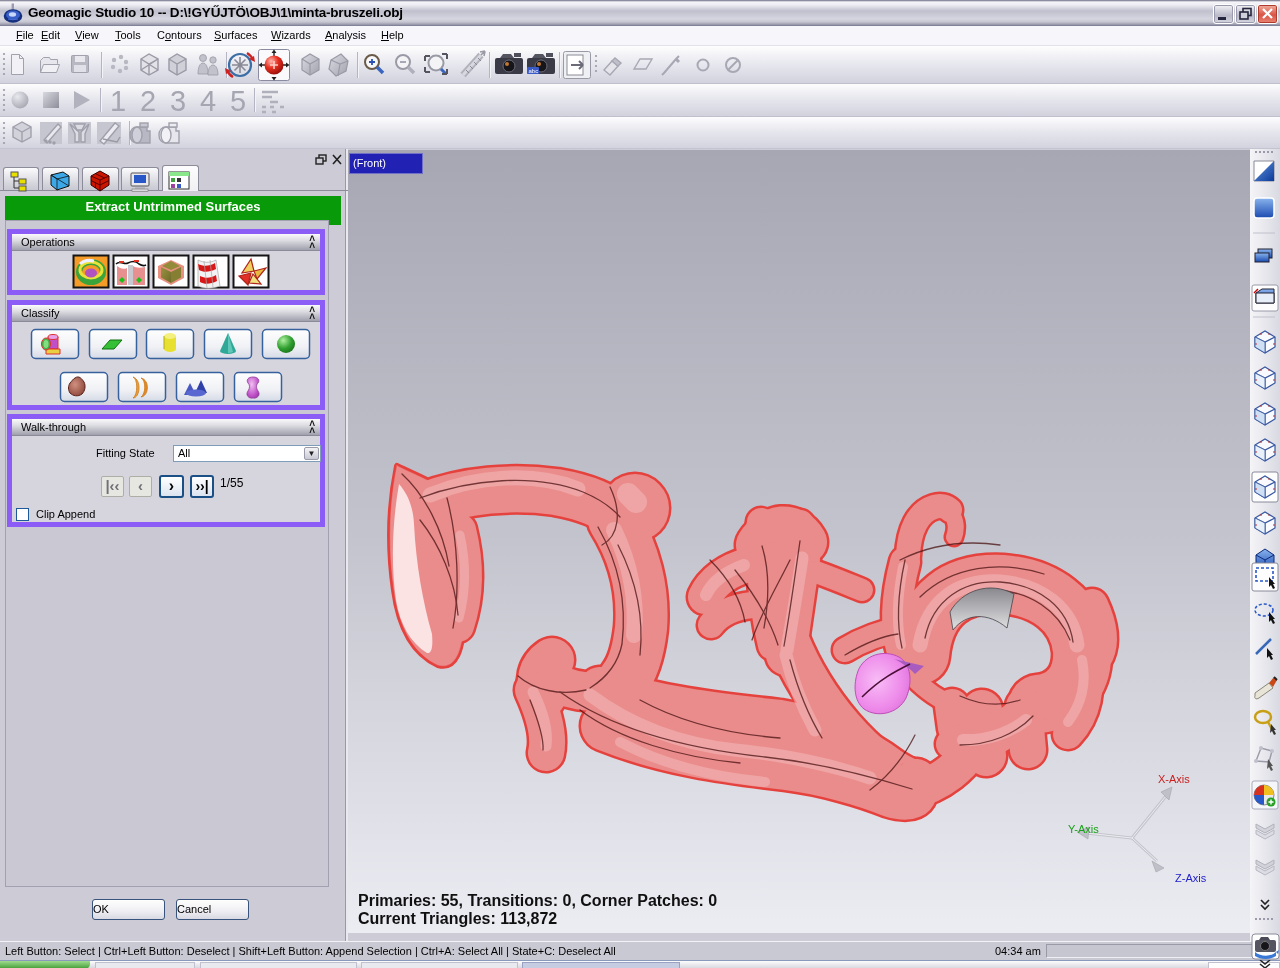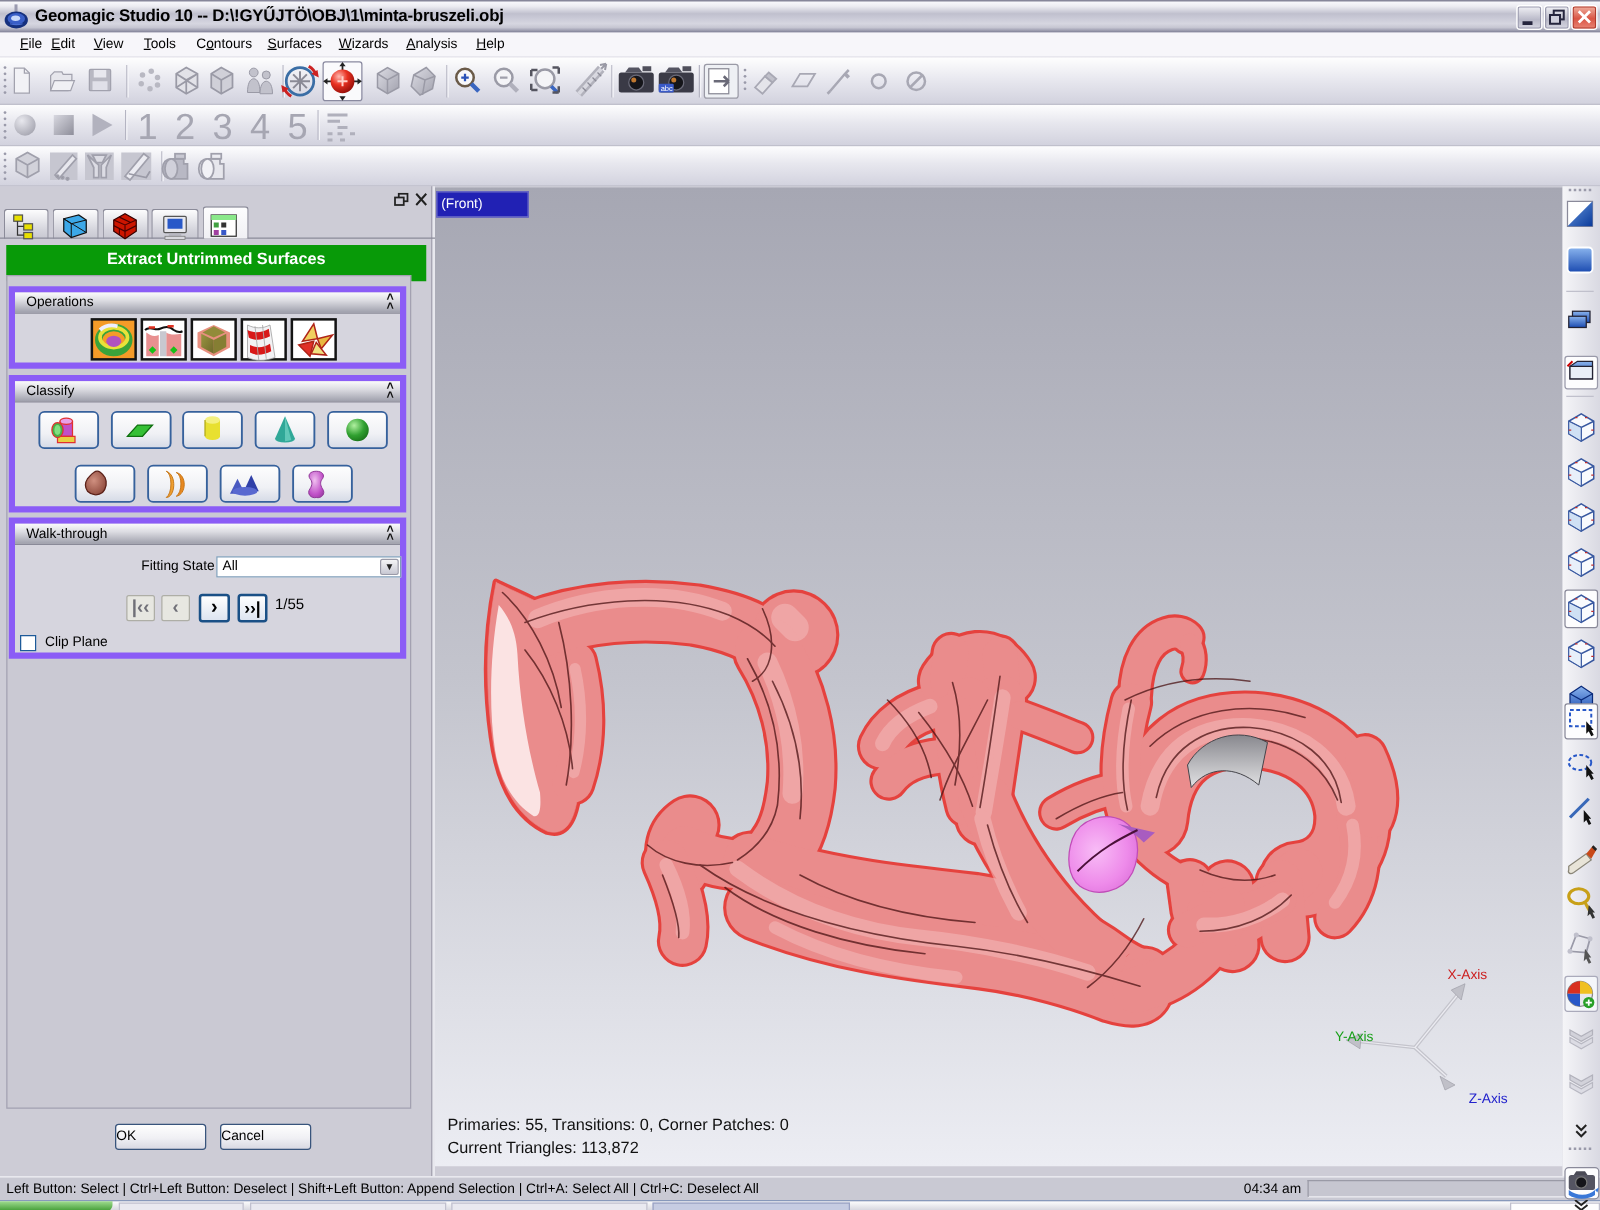--- a/index.html
+++ b/index.html
@@ -28,21 +28,21 @@
 #tab5{background:linear-gradient(#fdfdfe,#f0f0f4);height:26px;top:165px;}
 #greenbar{left:5px;top:196px;width:336px;height:29px;background:#089a08;color:#fff;font-weight:bold;font-size:13px;text-align:center;line-height:21px;}
 #dlgbox{left:5px;top:220px;width:324px;height:667px;border:1px solid #a3a1b1;background:#cac9d3;}
 .grp{position:absolute;left:7px;width:318px;border:5px solid #8b5cf6;background:#d6d5de;}
 .grphdr{height:17px;background:linear-gradient(#fafafb,#dcdce2 40%,#9fa0ac);border-bottom:1px solid #8a8a98;font-size:11px;color:#000;padding:2px 0 0 9px;position:relative;}
 .chev{position:absolute;right:5px;top:1px;font-size:10px;font-weight:bold;color:#111;line-height:7px;}
 .navdis{position:absolute;border:1px solid #aeaea6;border-radius:2px;background:#e7e7e1;color:#707078;text-align:center;}
 .navon{position:absolute;border:2px solid #1a5086;border-radius:3px;background:linear-gradient(#fff,#dde4f0);color:#000;text-align:center;}
 #okbtn,#cancelbtn{position:absolute;top:899px;width:73px;height:21px;border:1px solid #38547c;border-radius:3px;background:linear-gradient(#fefefe,#f0f0f4 55%,#d9d9e3);font-size:11px;text-align:left;line-height:19px;color:#000;}
 #frontlbl{left:349px;top:153px;width:74px;height:21px;background:#2121b4;border:1px solid #7070c8;color:#fff;font-size:11px;line-height:19px;padding-left:3px;}
-.vptext{position:absolute;font-size:13px;color:#101010;}
+.vptext{position:absolute;font-size:16px;color:#101010;font-weight:bold;}
 </style></head><body>
 <div class="abs" id="titlebar"></div>
 <svg class="abs" style="left:2px;top:3px" width="22" height="21" viewBox="0 0 22 21">
  <rect x="9.6" y="0.5" width="2.4" height="9" fill="#9a9ab0"></rect>
  <ellipse cx="11" cy="13" rx="9.3" ry="6.8" fill="#15307e"></ellipse>
  <ellipse cx="11" cy="12" rx="7" ry="4.6" fill="#3a5fc8"></ellipse>
  <ellipse cx="10.5" cy="11.5" rx="3.6" ry="2.2" fill="#c8d8fa"></ellipse>
  <path d="M6,16 a9,4 0 0 0 10,0" stroke="#4a6fd4" stroke-width="1" fill="none"></path>
 </svg>
 <div class="abs" id="titletxt">Geomagic Studio 10 -- D:\!GYŰJTÖ\OBJ\1\minta-bruszeli.obj</div>
@@ -746,35 +746,35 @@
       <path d="M133,52 c5,2 5,18 0,21 c7,0 9,-18 0,-21 z" fill="#f0a030" stroke="#c87818" stroke-width="0.8"></path>
 <path d="M141,53 c5,2 5,16 0,19 c8,-1 9,-17 0,-19 z" fill="#e88820" stroke="#c87818" stroke-width="0.8"></path>
     </g>
 <g>
       <path d="M190,58 l6,12 h-12 z" fill="#4858c0"></path>
       <path d="M201,55 l6,13 h-12 z" fill="#3040a8"></path>
       <ellipse cx="196" cy="68" rx="10" ry="3.5" fill="#5868d0"></ellipse>
     </g>
 <path d="M253,52 c5,0 7,3 5,6 c-2,2 -2,5 0,8 c3,4 -1,8 -5,7 c-4,1 -8,-3 -5,-7 c2,-3 2,-6 0,-8 c-2,-3 0,-6 5,-6 z" fill="url(#psph)" stroke="#903898" stroke-width="0.8"></path>
 </svg>
-<div class="abs" style="left:113px;top:447px;font-size:11px">Fitting State</div>
+<div class="abs" style="left:96px;top:447px;font-size:11px">Fitting State</div>
 <div class="abs" style="left:173px;top:445px;width:148px;height:17px;background:#fff;border:1px solid #7f9db9;font-size:11px;line-height:15px;padding-left:4px">All
  <span style="position:absolute;right:1px;top:1px;width:15px;height:13px;background:linear-gradient(#f4f4f6,#c9c9d4);border:1px solid #9a9aa8;border-radius:2px;text-align:center;line-height:11px;font-size:8px;color:#222">▼</span>
 </div>
 <div class="navdis" style="left:101px;top:476px;width:23px;height:21px;font-size:15px;font-weight:bold;line-height:18px">|‹‹</div>
 <div class="navdis" style="left:129px;top:476px;width:23px;height:21px;font-size:15px;font-weight:bold;line-height:18px">‹</div>
 <div class="navon" style="left:159px;top:475px;width:25px;height:23px;font-size:16px;font-weight:bold;line-height:18px">›</div>
 <div class="navon" style="left:190px;top:475px;width:24px;height:23px;font-size:14px;font-weight:bold;line-height:18px">››|</div>
 <div class="abs" style="left:220px;top:476px;font-size:12px">1/55</div>
 <div class="abs" style="left:16px;top:508px;width:13px;height:13px;background:#fff;border:1px solid #1d5a99"></div>
-<div class="abs" style="left:36px;top:508px;font-size:11px">Clip Plane</div>
+<div class="abs" style="left:36px;top:508px;font-size:11px">Clip Append</div>
 <div class="abs" id="okbtn" style="left:92px">OK</div>
 <div class="abs" id="cancelbtn" style="left:176px">Cancel</div>
 <div class="abs" id="statusbar">
- <span style="position:absolute;left:5px;top:3px">Left Button: Select | Ctrl+Left Button: Deselect | Shift+Left Button: Append Selection | Ctrl+A: Select All | Ctrl+C: Deselect All</span>
+ <span style="position:absolute;left:5px;top:3px">Left Button: Select | Ctrl+Left Button: Deselect | Shift+Left Button: Append Selection | Ctrl+A: Select All | State+C: Deselect All</span>
  <span style="position:absolute;left:995px;top:3px">04:34 am</span>
  <div style="position:absolute;left:1046px;top:2px;width:228px;height:14px;border:1px solid #9a9aa6;border-bottom-color:#f0f0f4;border-right-color:#f0f0f4;background:#c6c6d0"></div>
 </div>
 <div class="abs" id="taskbar">
  <div style="position:absolute;left:0;top:0;width:90px;height:8px;background:linear-gradient(#9fdc8f,#3f9a32);border-radius:0 0 5px 0"></div>
  <div style="position:absolute;left:95px;top:1px;width:100px;height:7px;background:#e9e9f0;border:1px solid #c0c0ce"></div>
  <div style="position:absolute;left:200px;top:1px;width:157px;height:7px;background:#e9e9f0;border:1px solid #c0c0ce"></div>
  <div style="position:absolute;left:361px;top:1px;width:157px;height:7px;background:#e9e9f0;border:1px solid #c0c0ce"></div>
  <div style="position:absolute;left:522px;top:1px;width:158px;height:7px;background:#c6cce2;border:1px solid #9aa2c4"></div>
  <div style="position:absolute;left:1208px;top:1px;width:72px;height:7px;background:#fdfdfe;border:1px solid #c0c0ce"></div>

